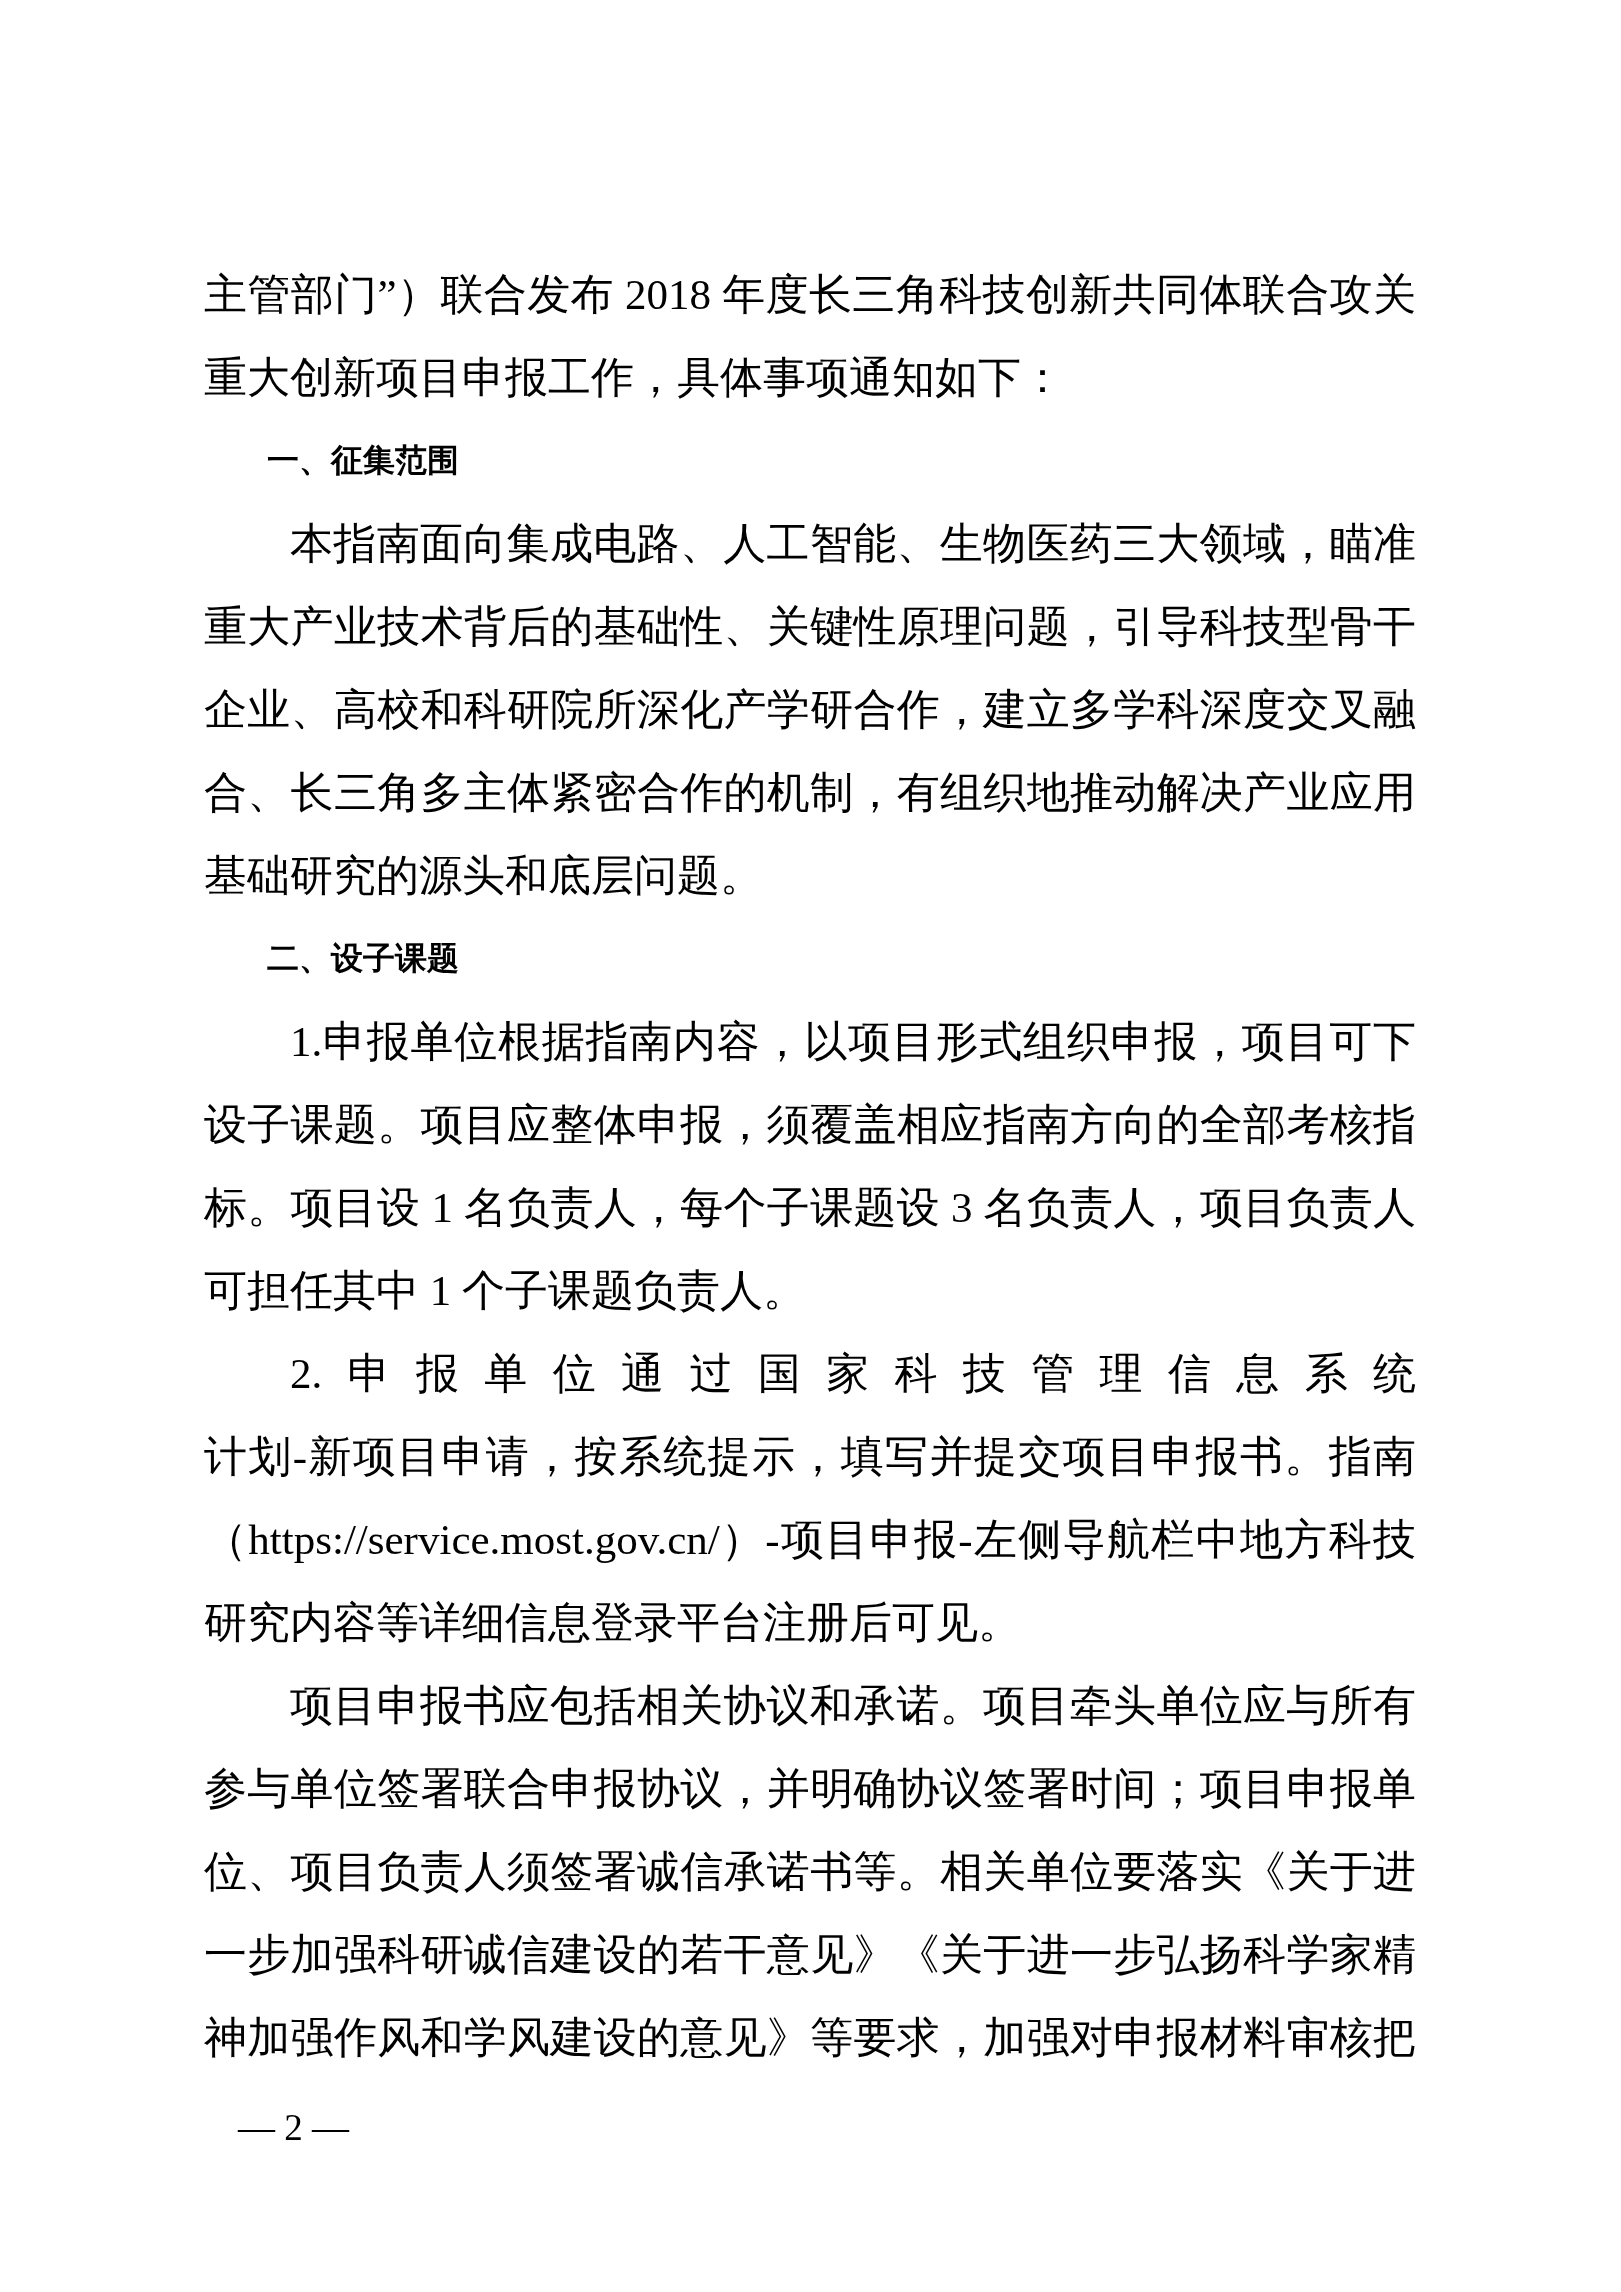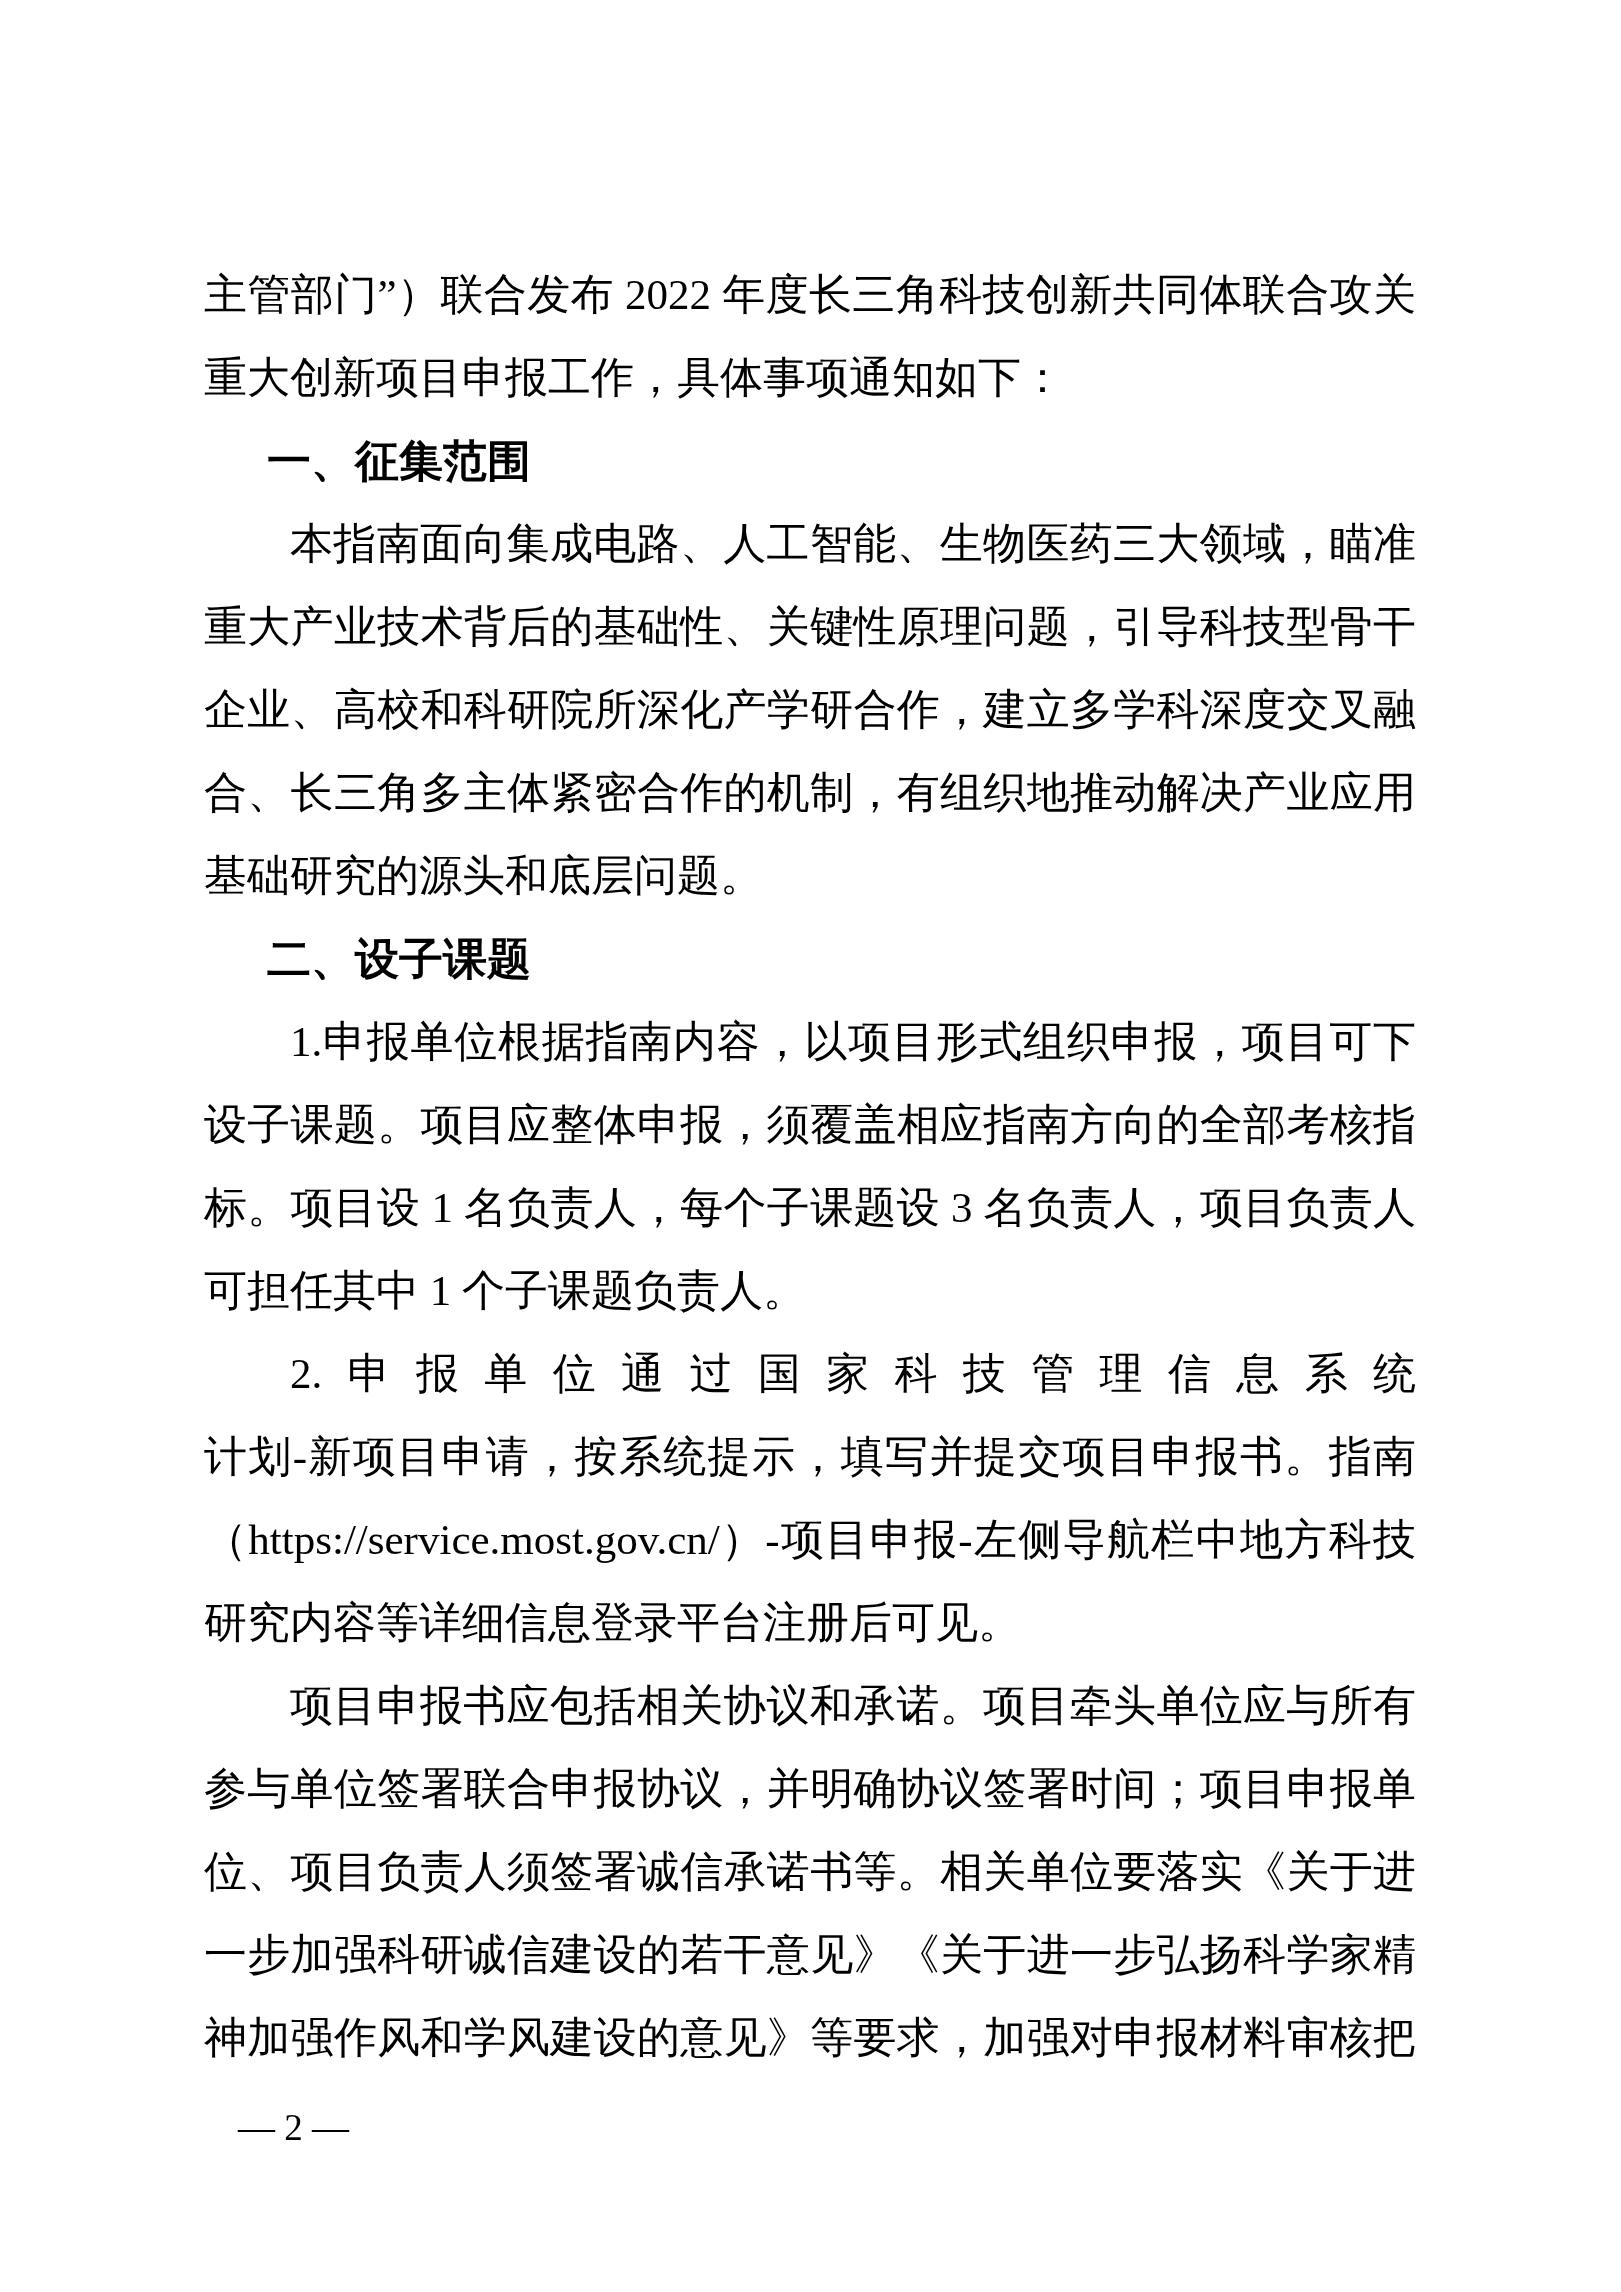--- a/index.html
+++ b/index.html
@@ -32,40 +32,40 @@
   }
   .line.para-end {
     text-align-last: left;
   }
   .line.indent {
     text-indent: 86px;
   }
   .line.heading {
     font-family: "Liberation Sans", sans-serif;
     font-weight: 700;
-    font-size: 44px;
+    font-size: 32px;
     text-indent: 63px;
     text-align-last: left;
   }
   .page-number {
     position: absolute;
     left: 238px;
     top: 2109px;
     font-size: 37px;
     line-height: 1;
     color: #000000;
   }
 </style>
 </head>
 <body>
 
 <div class="page">
 
   <div class="document-body">
-    <div class="line">主管部门”）联合发布 2022 年度长三角科技创新共同体联合攻关</div>
+    <div class="line">主管部门”）联合发布 2018 年度长三角科技创新共同体联合攻关</div>
     <div class="line para-end">重大创新项目申报工作，具体事项通知如下：</div>
     <div class="line heading">一、征集范围</div>
     <div class="line indent">本指南面向集成电路、人工智能、生物医药三大领域，瞄准</div>
     <div class="line">重大产业技术背后的基础性、关键性原理问题，引导科技型骨干</div>
     <div class="line">企业、高校和科研院所深化产学研合作，建立多学科深度交叉融</div>
     <div class="line">合、长三角多主体紧密合作的机制，有组织地推动解决产业应用</div>
     <div class="line para-end">基础研究的源头和底层问题。</div>
     <div class="line heading">二、设子课题</div>
     <div class="line indent">1.申报单位根据指南内容，以项目形式组织申报，项目可下</div>
     <div class="line">设子课题。项目应整体申报，须覆盖相应指南方向的全部考核指</div>

